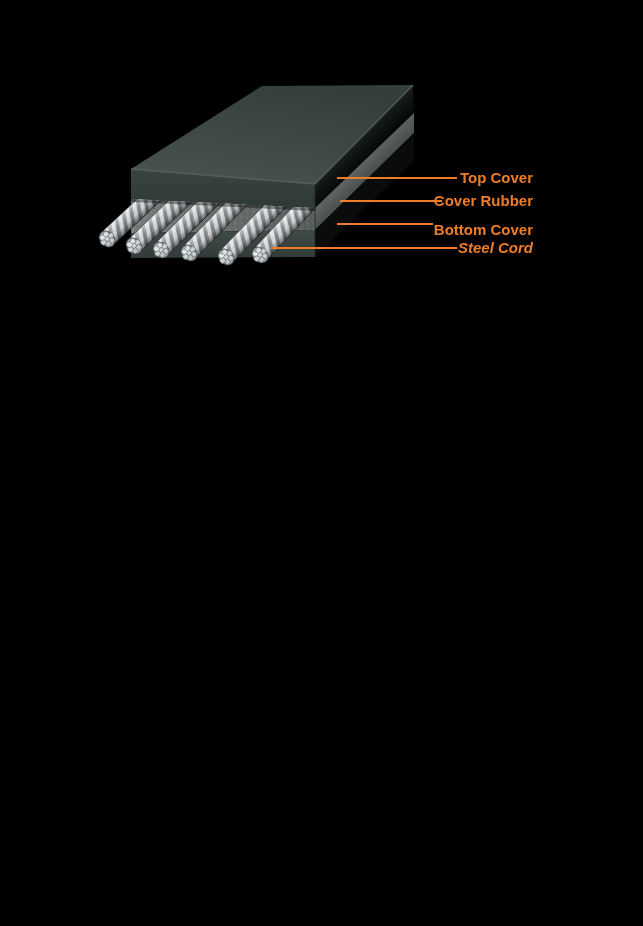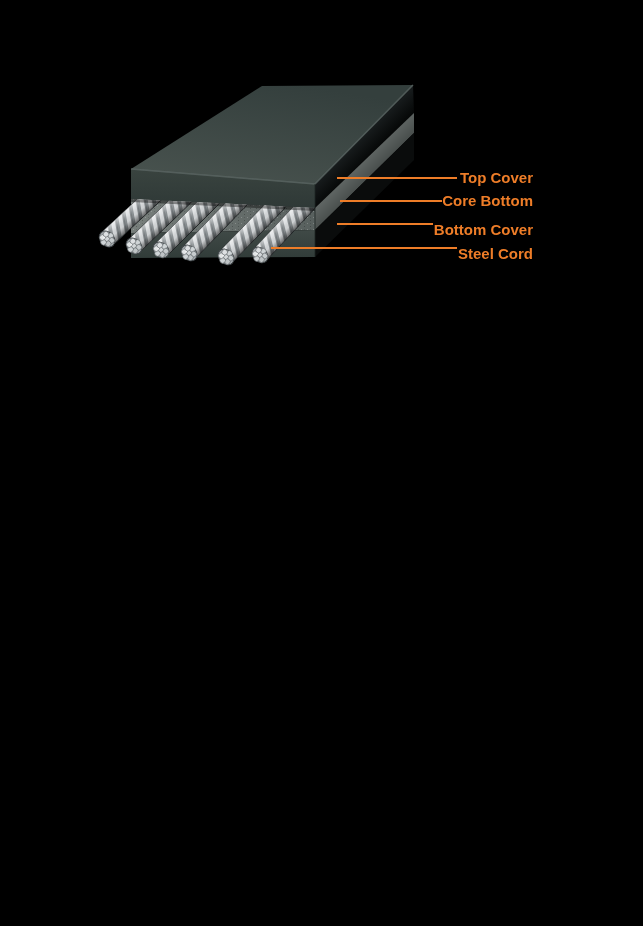--- a/index.html
+++ b/index.html
@@ -134,22 +134,22 @@
 
   <div class="leader" style="left:337px; top:177px; width:120px;"></div>
   <div class="leader" style="left:340px; top:200px; width:102px;"></div>
   <div class="leader" style="left:337px; top:223px; width:96px;"></div>
   <div class="leader" style="left:271px; top:247px; width:186px;"></div>
 
   <div class="layer-label" style="top:168px;">
     <span>Top Cover</span>
   </div>
   <div class="layer-label" style="top:191px;">
-    <span>Core Bottom</span>
+    <span>Cover Rubber</span>
   </div>
   <div class="layer-label" style="top:220px;">
     <span>Bottom Cover</span>
   </div>
-  <div class="layer-label" style="top:244px;">
+  <div class="layer-label" style="top:238px;font-style:italic;">
     <span>Steel Cord</span>
   </div>
 
 </div>
 
 </body></html>

